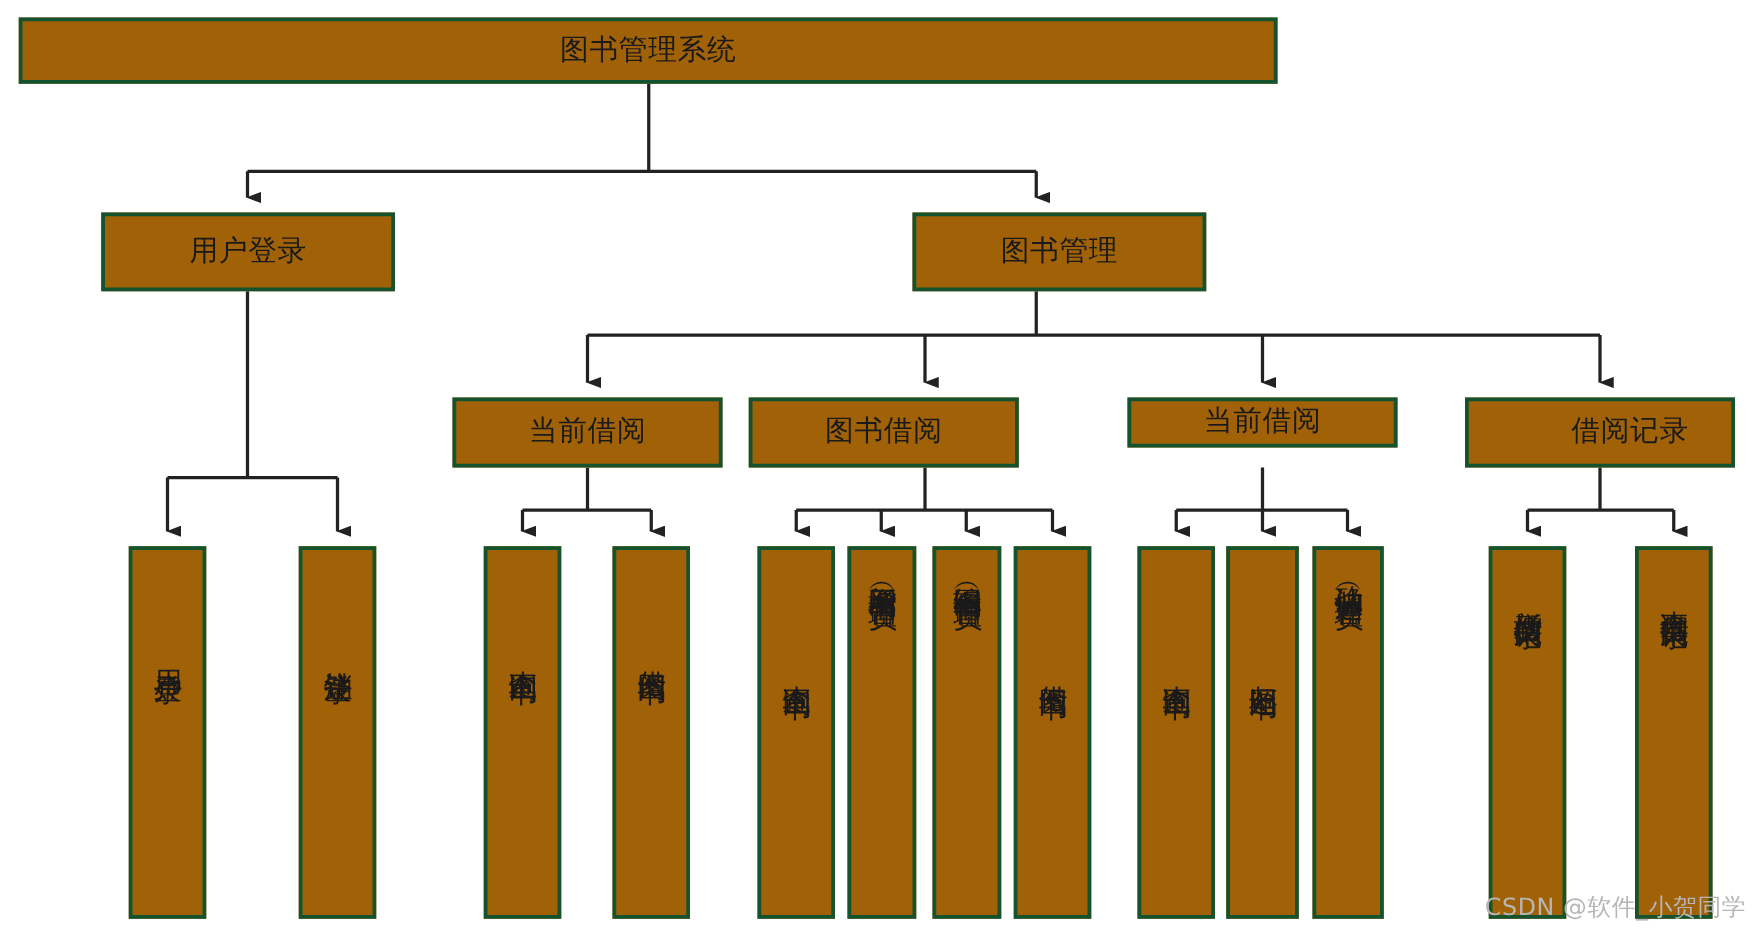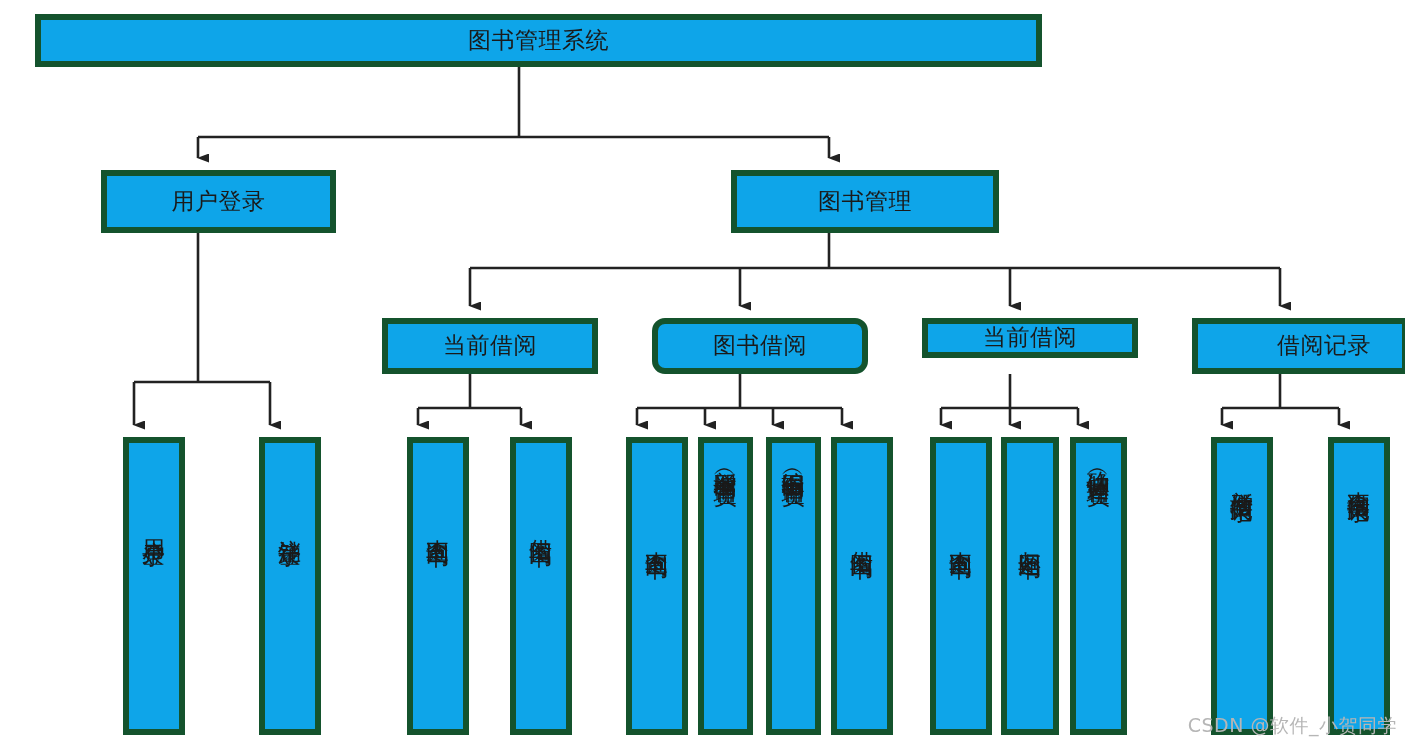--- a/index.html
+++ b/index.html
@@ -22,28 +22,27 @@
     position: absolute;
     left: 0;
     top: 0;
     width: 1405px;
     height: 747px;
     pointer-events: none;
   }
   .node {
     position: absolute;
     box-sizing: border-box;
-    background: #0ea5e9;
-    border: 6px solid #14532d;
+    background: #a16207;
+    border: 3px solid #14532d;
     display: flex;
     align-items: center;
     justify-content: center;
     color: #1a1a1a;
     z-index: 2;
-    margin-left: 20px;
   }
   .node .label {
     display: block;
     text-align: center;
     line-height: 1.18;
     letter-spacing: 0.5px;
   }
   .node.horizontal .label {
     font-size: 23px;
   }
@@ -139,29 +138,29 @@
   </svg>
 
   <div class="node root horizontal" style="left:15px; top:14px; width:1007px; height:53px;">
     <span class="label">图书管理系统</span>
   </div>
 
   <div class="node horizontal" style="left:81px; top:170px; width:235px; height:63px;">
     <span class="label">用户登录</span>
   </div>
 
-  <div class="node horizontal" style="left:711px; top:170px; width:268px; height:63px;">
+  <div class="node horizontal" style="left:730px; top:170px; width:235px; height:63px;">
     <span class="label">图书管理</span>
   </div>
 
   <div class="node horizontal" style="left:362px; top:318px; width:216px; height:56px;">
     <span class="label">当前借阅</span>
   </div>
 
-  <div class="node horizontal" style="left:632px; top:318px; width:216px; height:56px;border-radius:13px;">
+  <div class="node horizontal" style="left:599px; top:318px; width:216px; height:56px;">
     <span class="label">图书借阅</span>
   </div>
 
   <div class="node horizontal" style="left:902px; top:318px; width:216px; height:40px;">
     <span class="label">当前借阅</span>
   </div>
 
   <div class="node horizontal" style="left:1172px; top:318px; width:216px; height:56px;padding-left:48px;">
     <span class="label">借阅记录</span>
   </div>

